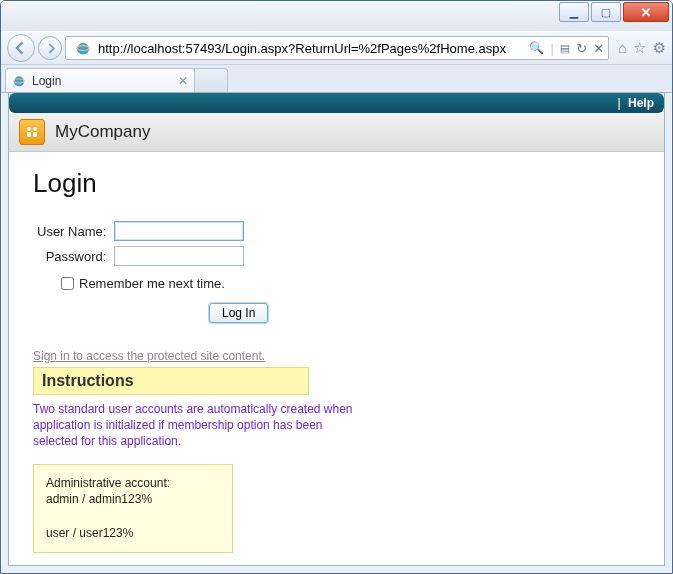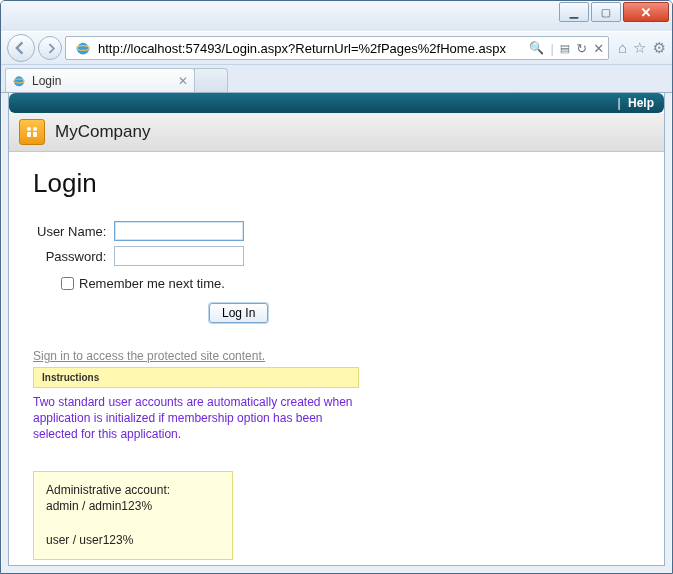--- a/index.html
+++ b/index.html
@@ -39,23 +39,23 @@
   .brand .name { font-size:17px; color:#222; }
   .page { padding:10px 24px 20px; color:#222; }
   h1.login { font-size:26px; font-weight:normal; margin:6px 0 18px; color:#111;}
   table.form { border-collapse:separate; border-spacing:3px; }
   table.form td.label { text-align:right; padding-right:4px; white-space:nowrap; font-size:13px;}
   .tinput { width:130px; height:20px; border:1px solid #a9bdd0; padding:1px 3px; font-size:12px;}
   .remember-row { margin-top:4px; font-size:13px; display:flex; align-items:center; gap:2px; margin-left:24px;}
   .btnrow { margin:10px 0 0 176px;}
   button.login { padding:2px 12px; font-size:12px; border:1px solid #7aa7cf; border-radius:3px; background:linear-gradient(#fefefe,#e4eef7); cursor:pointer; box-shadow:0 0 0 1px #bcd6ec;}
   .hint { color:#888; margin-top:26px; font-size:12px;text-decoration:underline;}
-  .instr-h { margin-top:4px; background:#fff8b0; border:1px solid #e3da7a; padding:4px 8px; font-weight:bold; font-size:10px; width:326px; color:#333;}
+  .instr-h { margin-top:4px; background:#fff8b0; border:1px solid #e3da7a; padding:4px 8px; font-weight:bold; font-size:16px; width:276px; color:#333;}
   .instr-body { width:330px; font-size:12px; padding:6px 0 0; line-height:1.35; color:#6d28d9;}
-  .acct-box { margin-top:28px; width:200px; background:#ffffe0; border:1px solid #e3da7a; padding:10px 12px; font-size:12px; line-height:1.4; color:#222;}
+  .acct-box { margin-top:14px; width:200px; background:#ffffe0; border:1px solid #e3da7a; padding:10px 12px; font-size:12px; line-height:1.4; color:#222;}
   .acct-box .lbl { }
   .acct-box .cred { font-weight:normal; }
   
   .btm { height:7px; background:#e9eff7;}
 </style>
 </head>
 <body>
 
 <div class="win">
 

